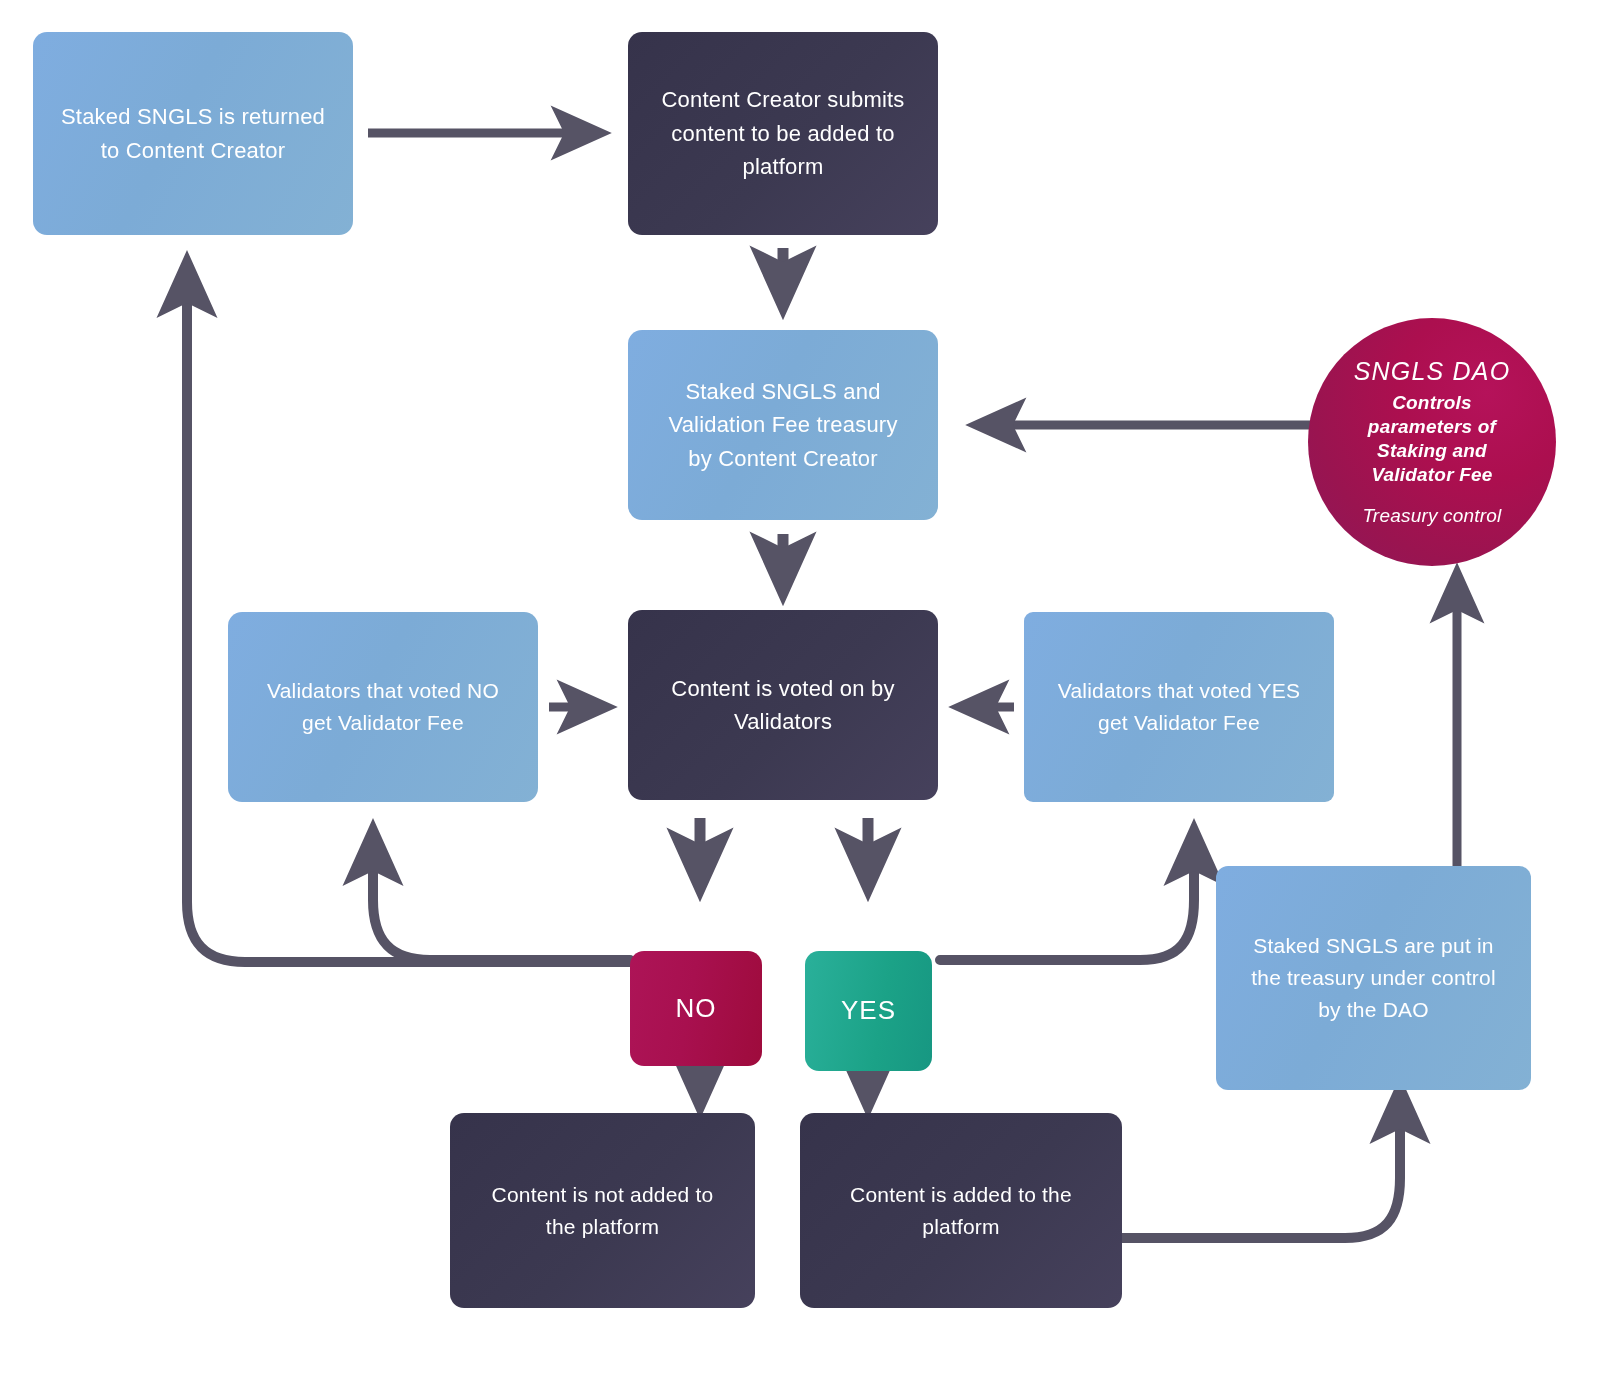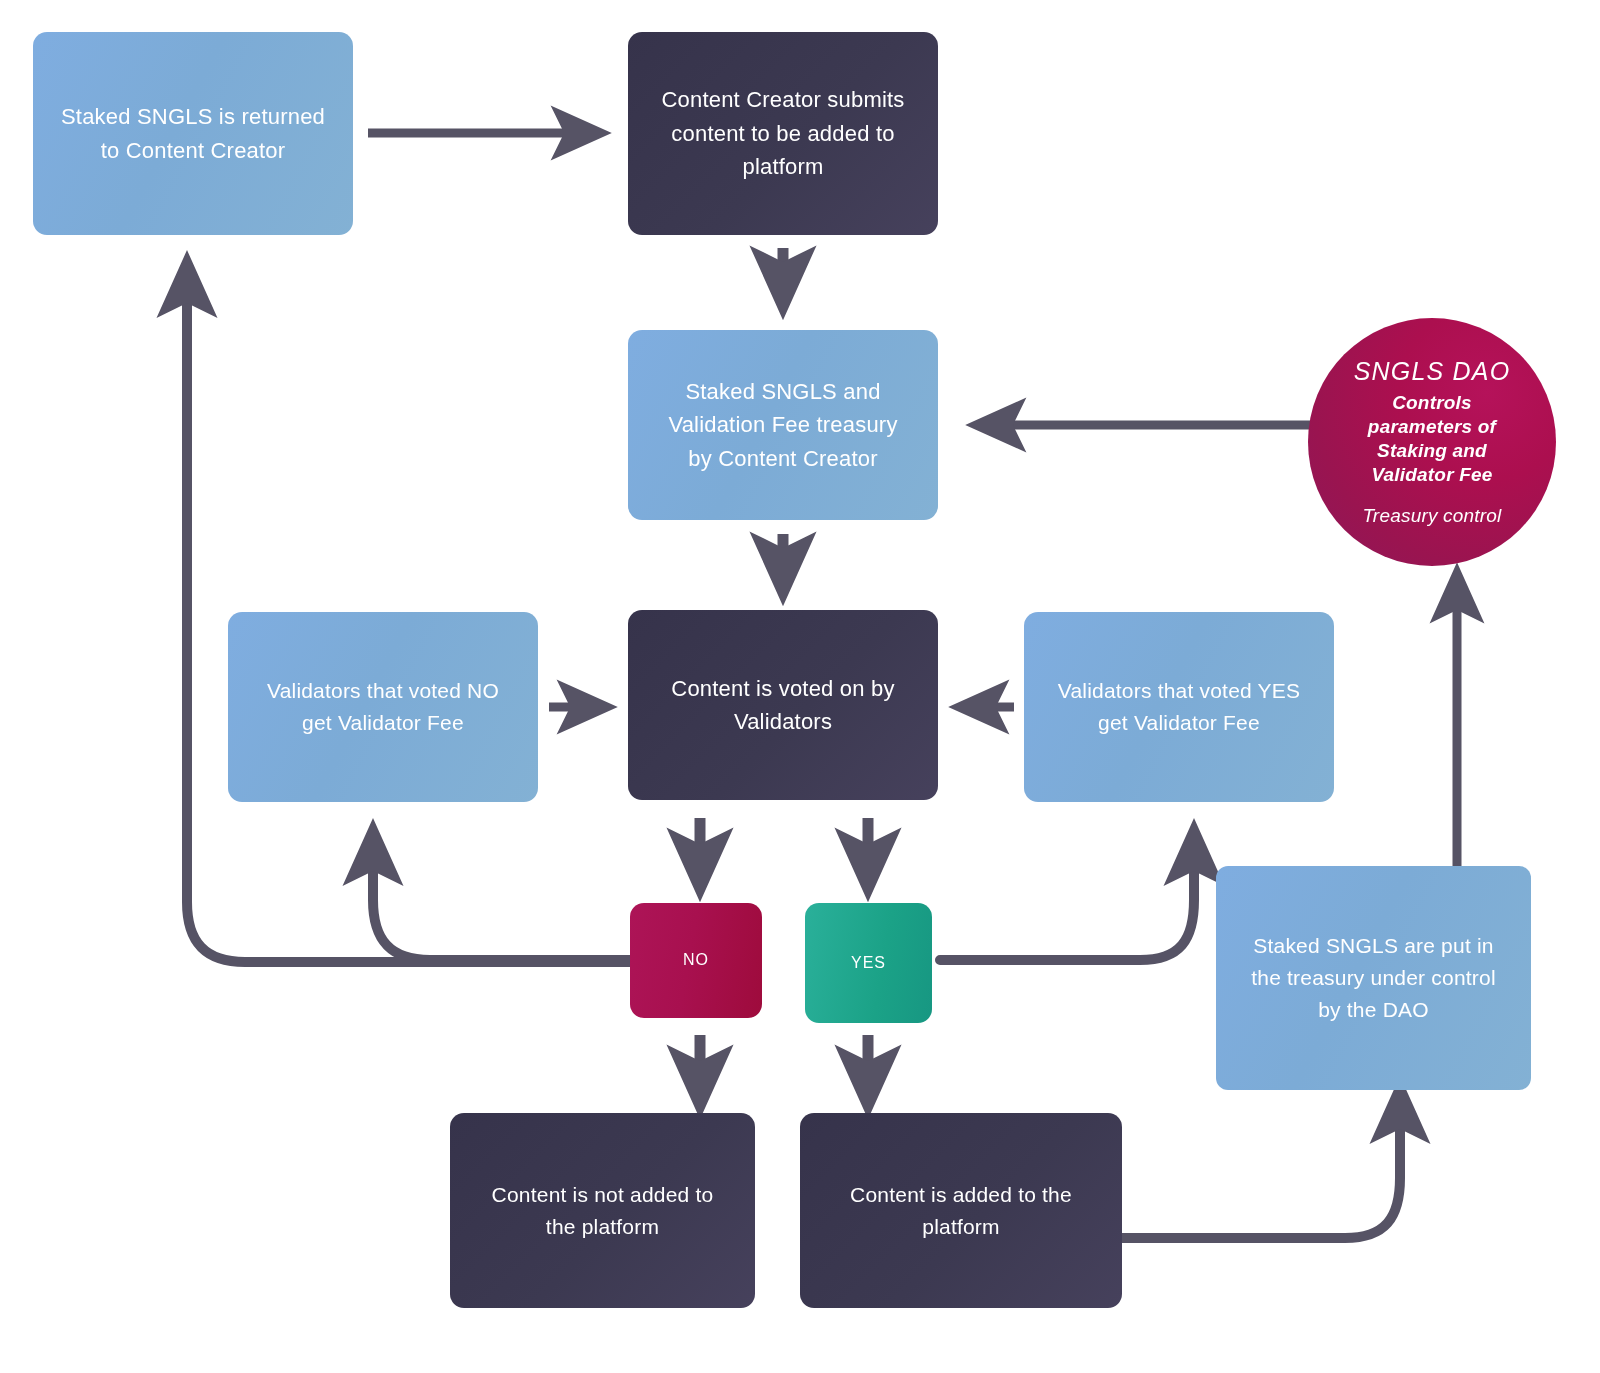--- a/index.html
+++ b/index.html
@@ -77,21 +77,21 @@
     font-weight: bold;
     line-height: 1.25;
   }
   .circle .dao-treasury {
     font-size: 19px;
     margin-top: 18px;
     white-space: nowrap;
   }
   .f21 { font-size: 21px; }
   .f22 { font-size: 22px; }
-  .decision-label { font-size: 16px; letter-spacing: 1px; }
+  .decision-label { font-size: 26px; letter-spacing: 1px; margin-top: 48px; }
 </style>
 </head>
 <body>
 
 <div id="canvas">
 
   <svg id="edges" viewBox="0 0 1600 1373">
     <defs>
       <marker id="ah" markerWidth="10" markerHeight="10" refX="5.2" refY="3.4" orient="auto" markerUnits="strokeWidth">
         <path d="M0.6,0.35 L7.4,3.4 L0.6,6.45 L2.1,3.4 Z" fill="#565365"></path>
@@ -179,21 +179,21 @@
   <div class="node blue f21" style="left:228px; top:612px; width:310px; height:190px;">
     <span class="txt">Validators that voted NO
 get Validator Fee</span>
   </div>
 
   <div class="node dark f22" style="left:628px; top:610px; width:310px; height:190px;">
     <span class="txt">Content is voted on by
 Validators</span>
   </div>
 
-  <div class="node blue f21" style="left:1024px; top:612px; width:310px; height:190px;">
+  <div class="node blue f21" style="left:1024px; top:612px; width:310px; height:190px;border-radius:9px;">
     <span class="txt">Validators that voted YES
 get Validator Fee</span>
   </div>
 
   <div class="node no-box decision-label" style="left:630px; top:903px; width:132px; height:115px;">
     <span class="txt">NO</span>
   </div>
 
   <div class="node yes-box decision-label" style="left:805px; top:903px; width:127px; height:120px;">
     <span class="txt">YES</span>

